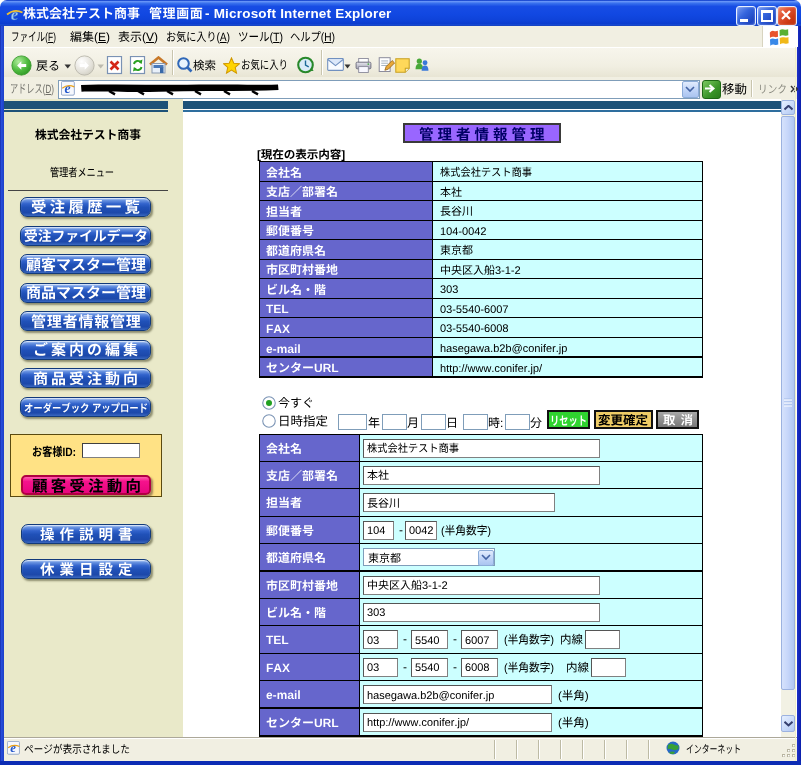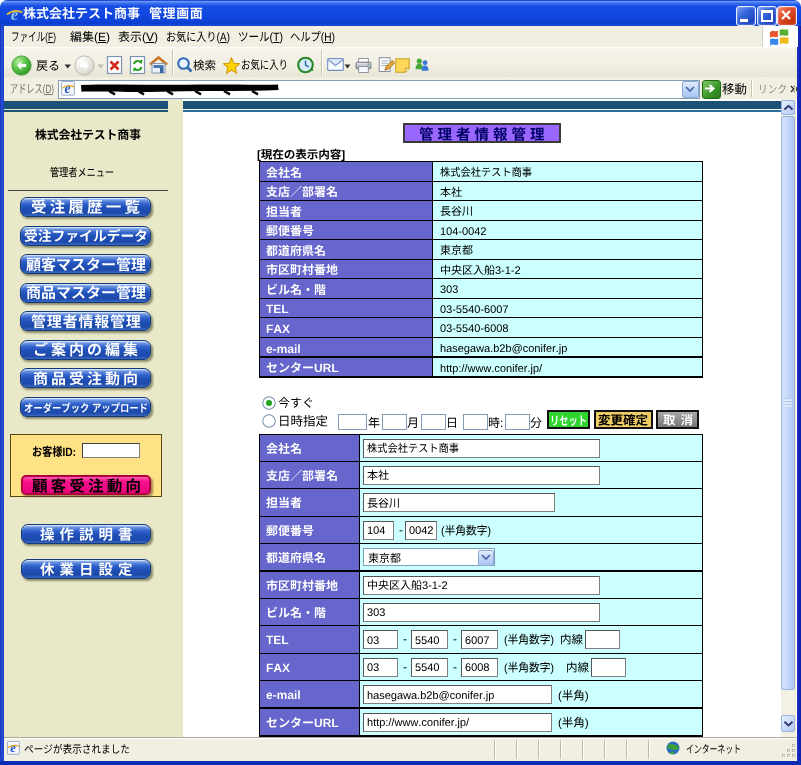--- a/index.html
+++ b/index.html
@@ -270,20 +270,21 @@
       </g>
     </svg>
 <svg style="position:absolute;left:149px;top:5px;overflow:visible" width="55.8" height="17.6">
       <g transform="translate(0,13) scale(0.013,-0.013)" fill="#ffffff">
         <use href="#g9" x="0"></use>
         <use href="#g10" x="1046"></use>
         <use href="#g11" x="2092"></use>
         <use href="#g12" x="3138"></use>
       </g>
     </svg>
+<div style="position:absolute;left:205px;top:6px;width:235px;height:16px;font-weight:bold;font-size:13.5px;line-height:16px;color:#fff;letter-spacing:0.2px;"> - Microsoft Internet Explorer</div>
 <div style="position:absolute;left:736px;top:6px;width:18px;height:18px;border-radius:3px;
 border:1px solid #e8f0ff;background:linear-gradient(135deg,#7a9bf2 0%,#3565dd 40%,#1e45c0 80%,#2e57cf 100%);box-shadow:inset 0 0 2px rgba(255,255,255,.55)">
       <div style="position:absolute;left:3px;bottom:3px;width:8px;height:3px;background:#fff"></div>
     </div>
 <div style="position:absolute;left:757px;top:6px;width:18px;height:18px;border-radius:3px;
 border:1px solid #e8f0ff;background:linear-gradient(135deg,#7a9bf2 0%,#3565dd 40%,#1e45c0 80%,#2e57cf 100%);box-shadow:inset 0 0 2px rgba(255,255,255,.55)">
       <div style="position:absolute;left:3px;top:3px;width:8px;height:7px;border:2px solid #fff;border-top-width:3px"></div>
     </div>
 <div style="position:absolute;left:777px;top:6px;width:18px;height:18px;border-radius:3px;
 border:1px solid #e8f0ff;background:linear-gradient(135deg,#f0926e 0%,#e45939 30%,#cc3812 70%,#b83210 100%);box-shadow:inset 0 0 2px rgba(255,255,255,.55)">

